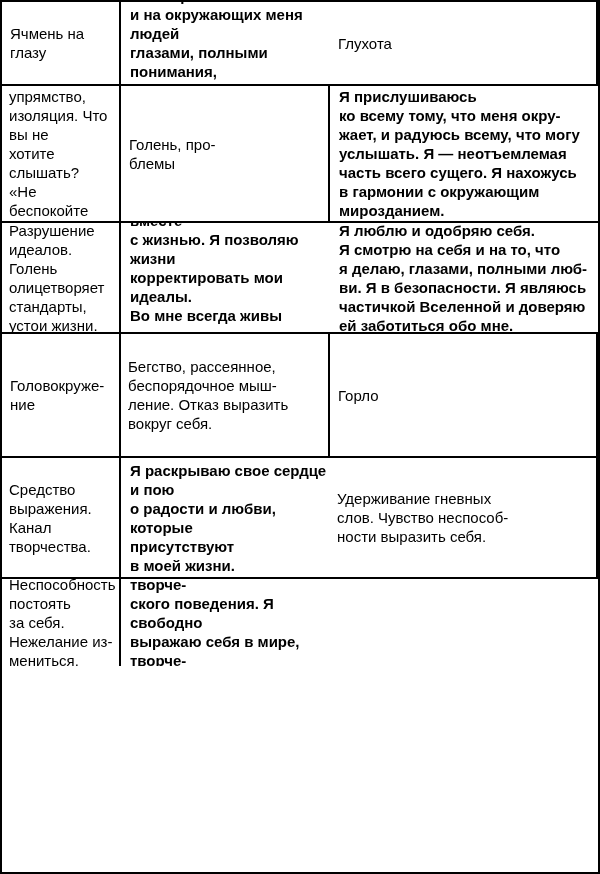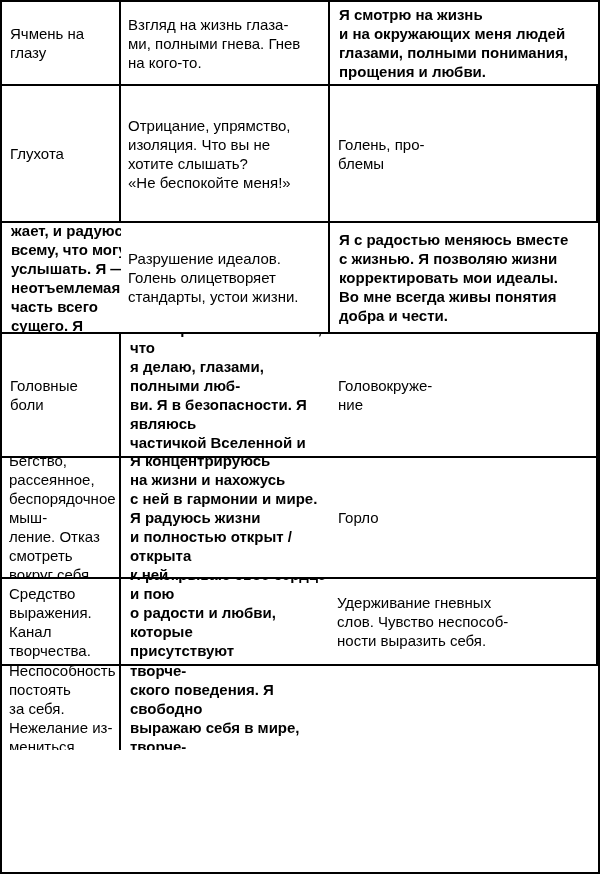--- a/index.html
+++ b/index.html
@@ -47,25 +47,20 @@
 </head>
 <body>
 
 <div class="page">
   <div class="tbl">
 
     <div class="cell c1">
       <div class="txt">Ячмень на
 глазу</div>
     </div>
-    <div class="cell c2">
-      <div class="txt">Взгляд на жизнь глаза-
-ми, полными гнева. Гнев
-на кого-то.</div>
-    </div>
     <div class="cell c3">
       <div class="txt">Я смотрю на жизнь
 и на окружающих меня людей
 глазами, полными понимания,
 прощения и любви.</div>
     </div>
 
     <div class="cell c1">
       <div class="txt">Глухота</div>
     </div>
@@ -95,50 +90,38 @@
 стандарты, устои жизни.</div>
     </div>
     <div class="cell c3">
       <div class="txt">Я с радостью меняюсь вместе
 с жизнью. Я позволяю жизни
 корректировать мои идеалы.
 Во мне всегда живы понятия
 добра и чести.</div>
     </div>
 
-    <div class="cell c1">
-      <div class="txt">Головные
-боли</div>
-    </div>
     <div class="cell c3">
       <div class="txt">Я люблю и одобряю себя.
 Я смотрю на себя и на то, что
 я делаю, глазами, полными люб-
 ви. Я в безопасности. Я являюсь
 частичкой Вселенной и доверяю
 ей заботиться обо мне.</div>
     </div>
 
     <div class="cell c1">
       <div class="txt">Головокруже-
 ние</div>
     </div>
     <div class="cell c2">
       <div class="txt">Бегство, рассеянное,
 беспорядочное мыш-
-ление. Отказ смотреть
+ление. Отказ выразить
 вокруг себя.</div>
-    </div>
-    <div class="cell c3">
-      <div class="txt">Я концентрируюсь
-на жизни и нахожусь
-с ней в гармонии и мире.
-Я радуюсь жизни
-и полностью открыт / открыта
-к ней.</div>
     </div>
 
     <div class="cell c1">
       <div class="txt">Горло</div>
     </div>
     <div class="cell c2">
       <div class="txt">Средство выражения.
 Канал творчества.</div>
     </div>
     <div class="cell c3">

